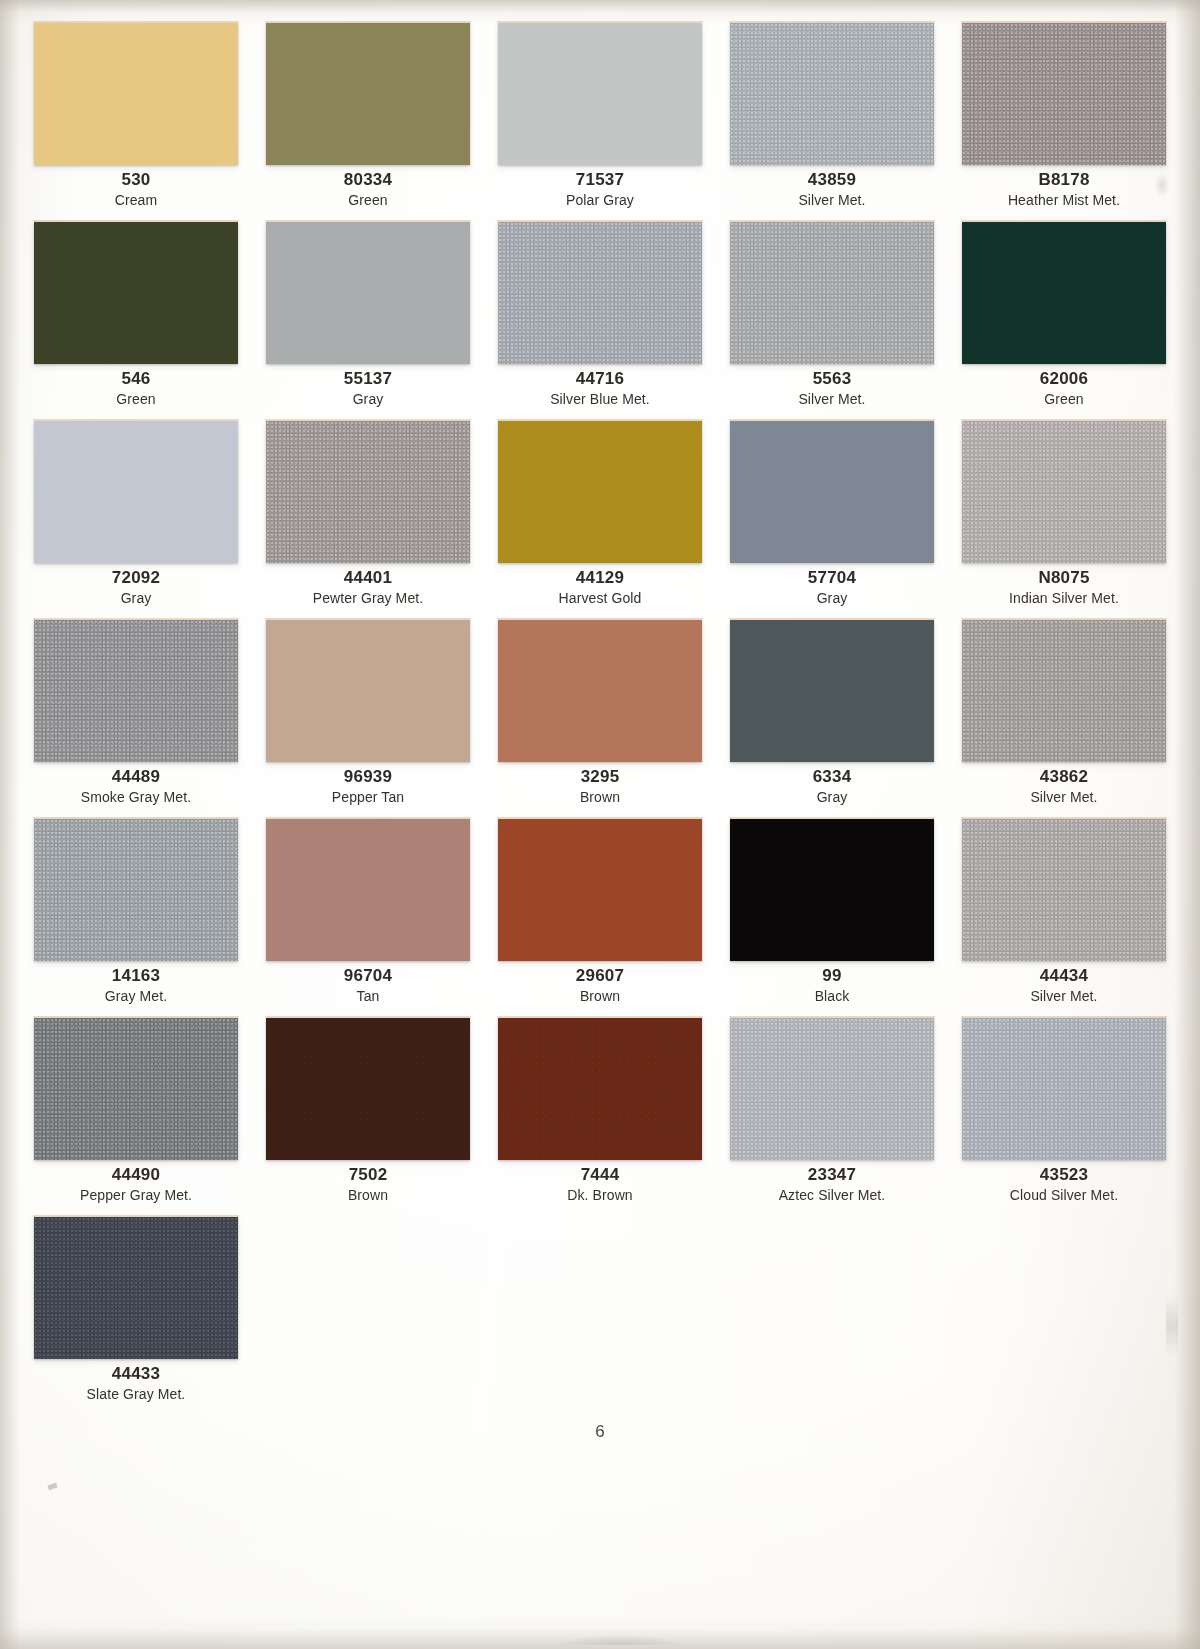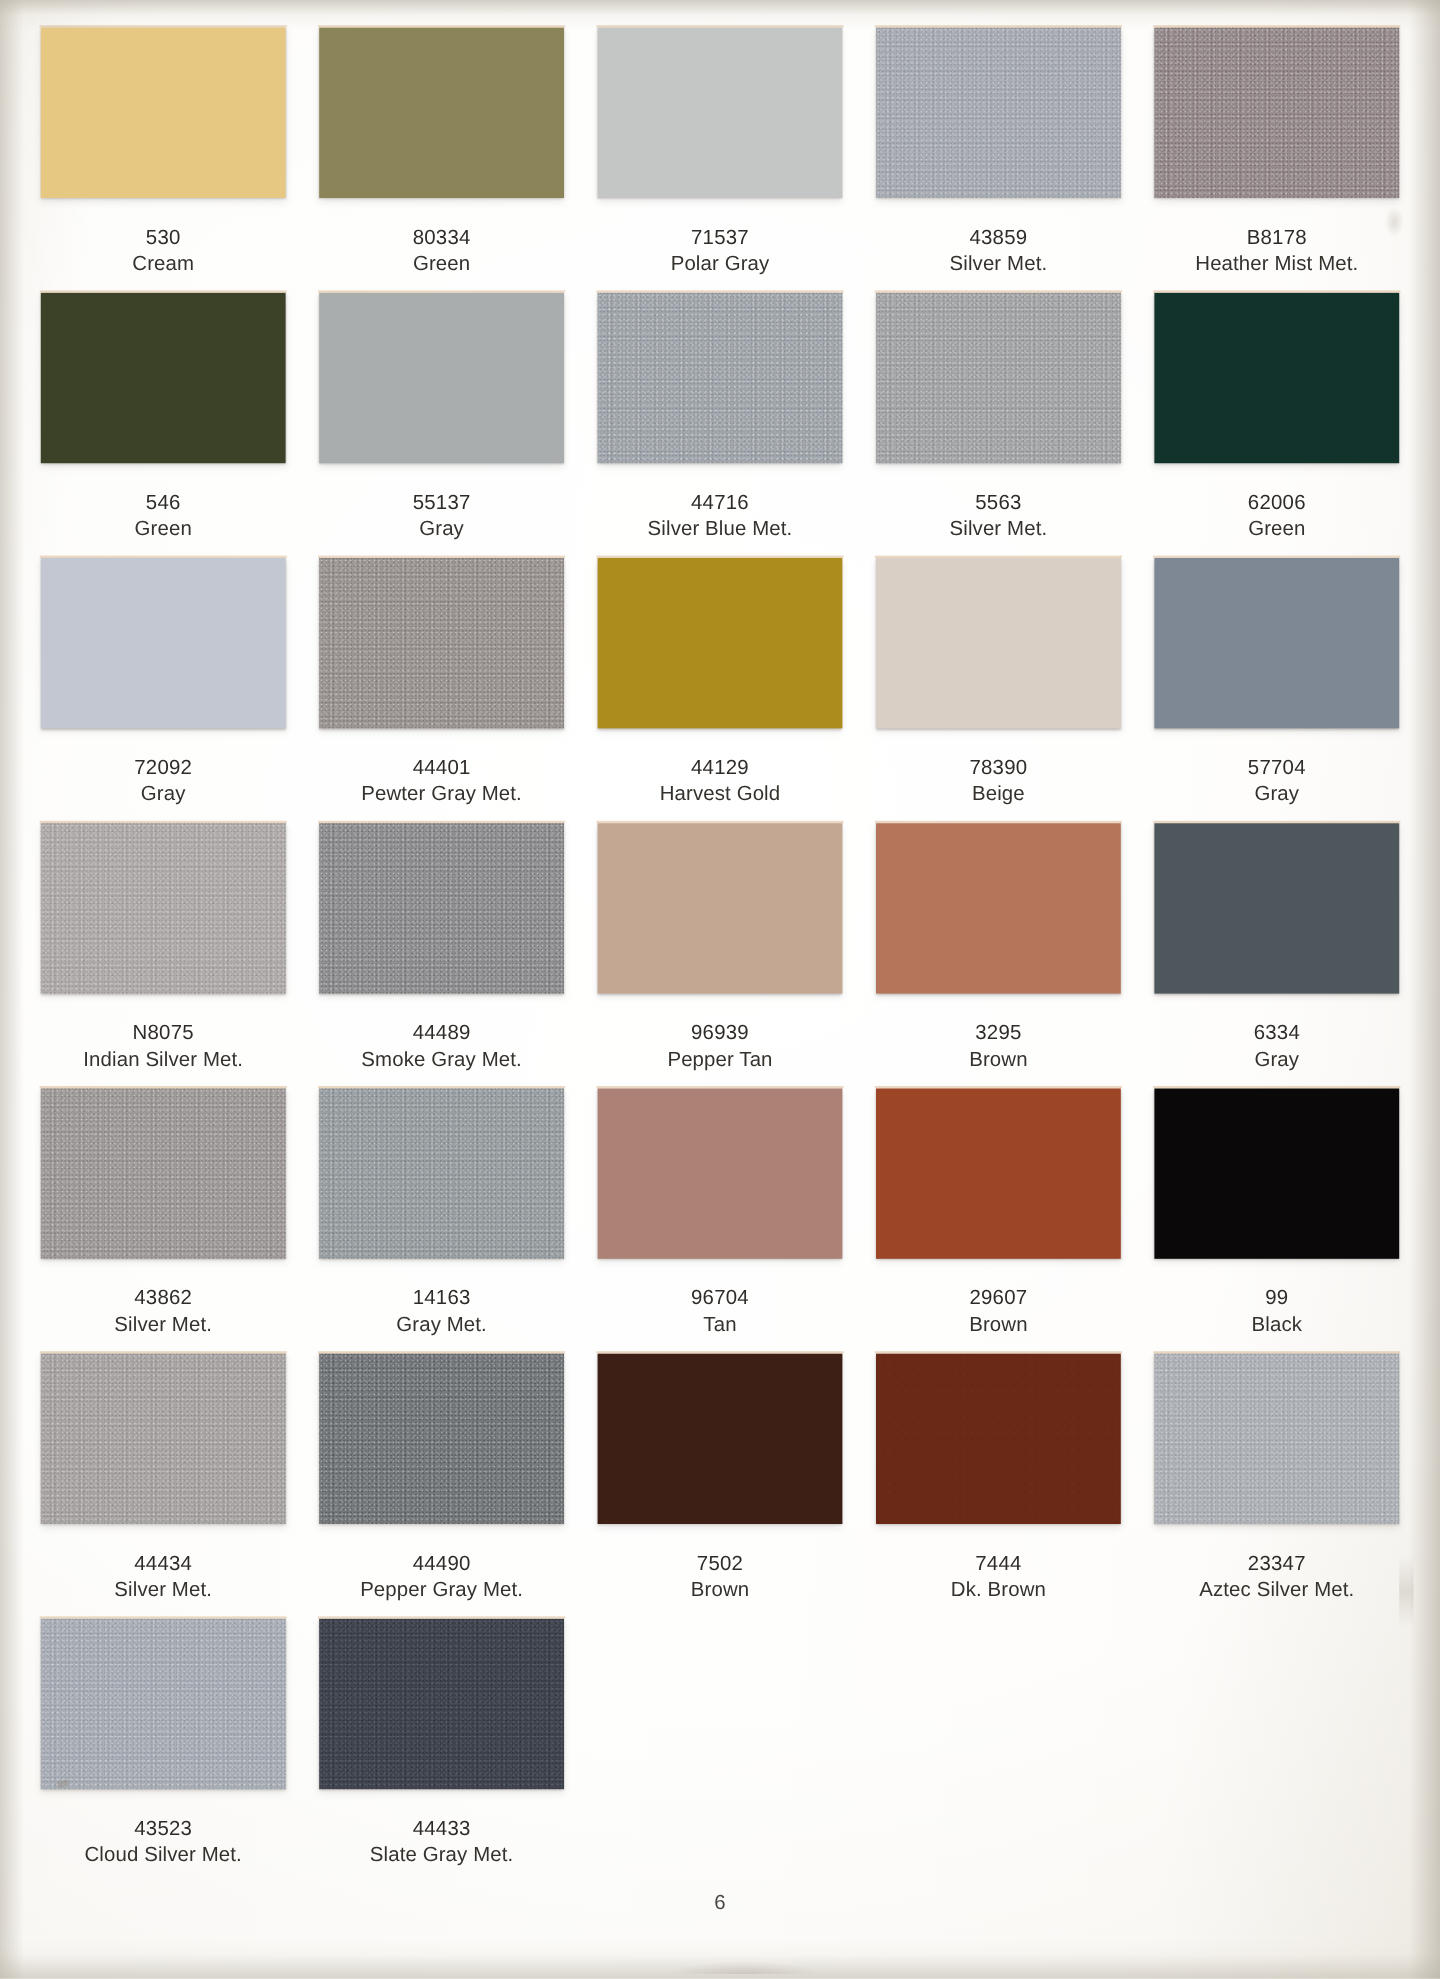--- a/index.html
+++ b/index.html
@@ -132,28 +132,28 @@
       radial-gradient(rgba(255,255,255,0.7) 0.5px, transparent 0.8px),
       radial-gradient(rgba(0,0,0,0.3) 0.5px, transparent 0.8px);
     background-size: 7px 7px, 9px 9px;
     background-position: 0 0, 3px 4px;
     mix-blend-mode: overlay;
   }
 
   .chip-code {
     text-align: center;
     font-size: 17px;
-    font-weight: normal;
+    font-weight: bold;
     color: #2e2b28;
-    margin-top: 21px;
+    margin-top: 3px;
     letter-spacing: 0.2px;
   }
   .chip-name {
     text-align: center;
-    font-size: 17px;
+    font-size: 14px;
     font-weight: normal;
     color: #35322e;
     margin-top: 2px;
     letter-spacing: 0.1px;
     padding-bottom: 14px;
   }
 
   
   .page-number {
     text-align: center;
@@ -305,27 +305,20 @@
       </div>
       <div class="swatch-cell">
         <div class="chip-wrap">
           <div class="chip" title="Harvest Gold" style="background: rgb(172, 140, 28);"></div>
         </div>
         <div class="chip-code">44129</div>
         <div class="chip-name">Harvest Gold</div>
       </div>
       <div class="swatch-cell">
         <div class="chip-wrap">
-          <div class="chip" title="Beige" style="background: rgb(217, 207, 197);"></div>
-        </div>
-        <div class="chip-code">78390</div>
-        <div class="chip-name">Beige</div>
-      </div>
-      <div class="swatch-cell">
-        <div class="chip-wrap">
           <div class="chip" title="Gray" style="background: rgb(125, 136, 148);"></div>
         </div>
         <div class="chip-code">57704</div>
         <div class="chip-name">Gray</div>
       </div>
       <div class="swatch-cell">
         <div class="chip-wrap">
           <div class="chip metallic" title="Indian Silver Met." style="background: rgb(176, 171, 171);"></div>
         </div>
         <div class="chip-code">N8075</div>

